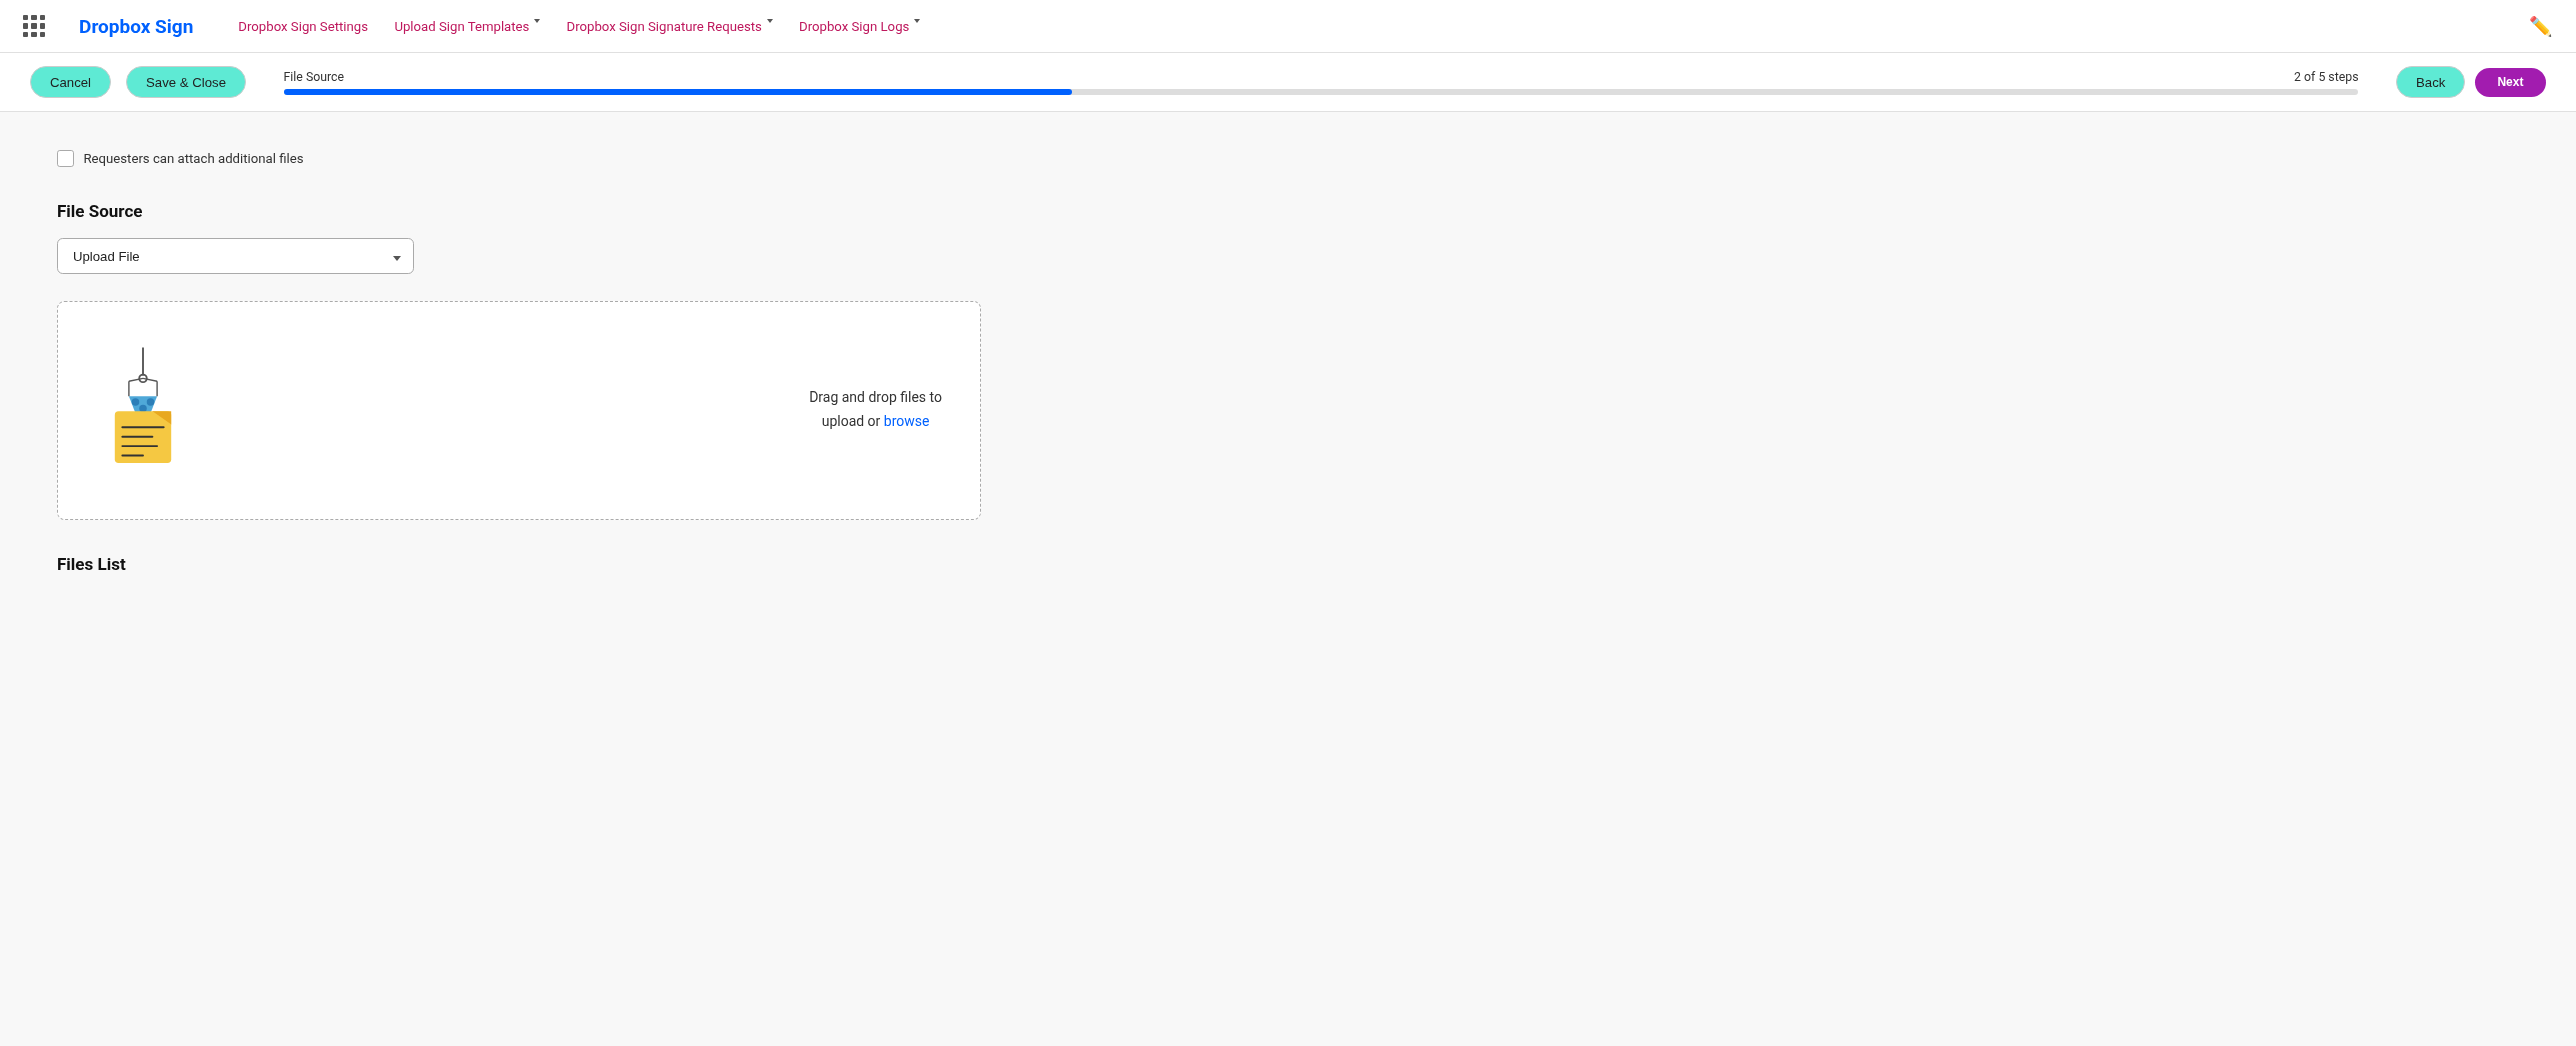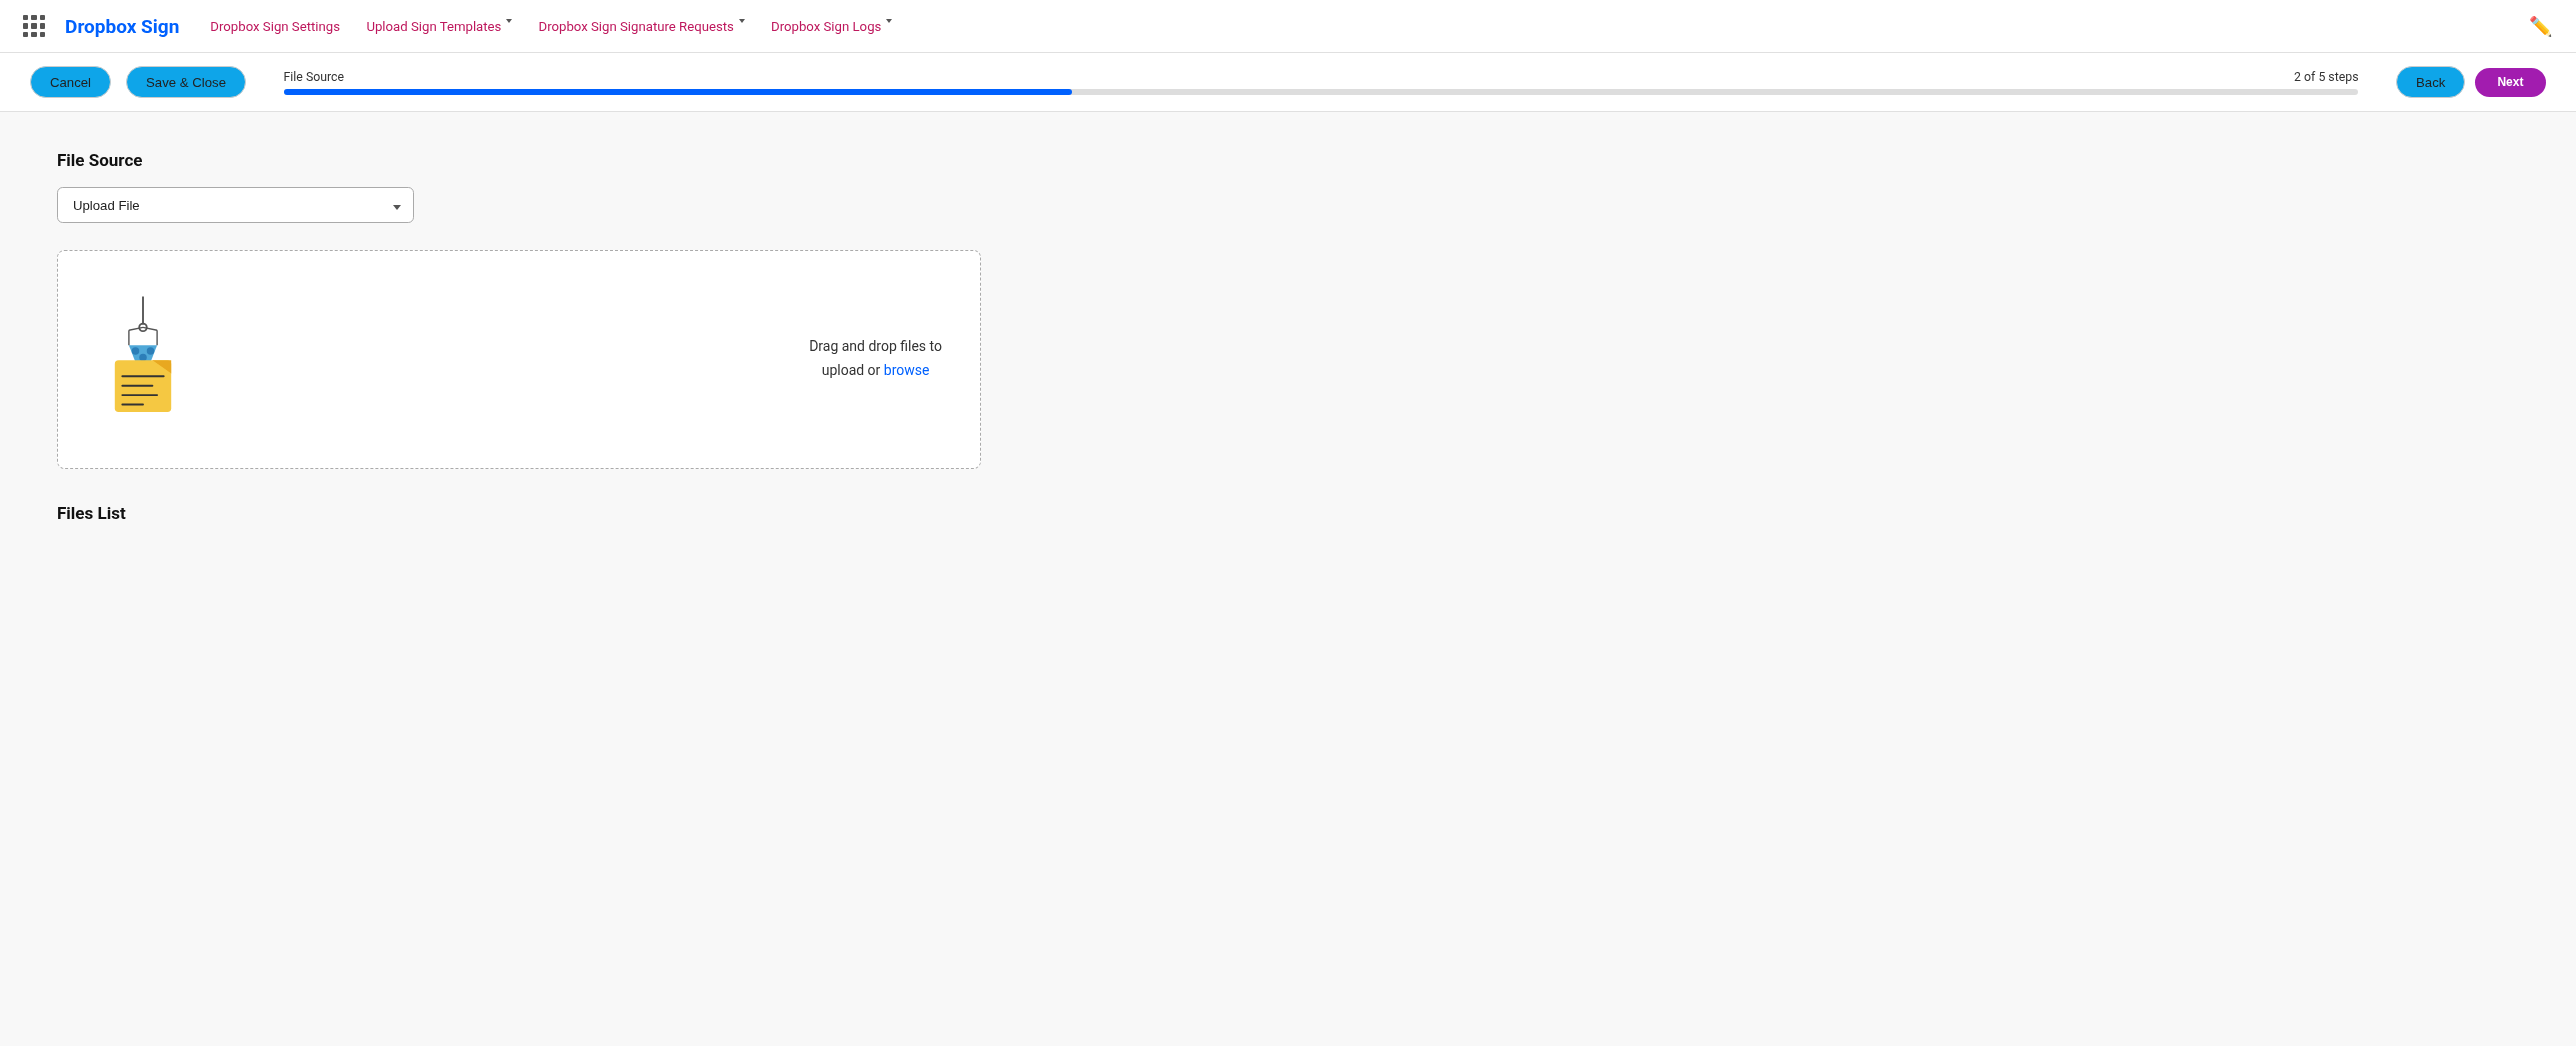--- a/index.html
+++ b/index.html
@@ -1,38 +1,38 @@
 <!DOCTYPE html>
 <html style="font-size:15px"><head>
   <meta charset="utf-8">
   <style>
     * { box-sizing: border-box; margin: 0; padding: 0; }
     body { font-family: -apple-system, BlinkMacSystemFont, 'Segoe UI', Roboto, sans-serif; background: #f8f8f8; color: #222; }
 
     
     .top-nav {
-      display: flex; align-items: center; gap: 16px;
+      display: flex; align-items: center; gap: 30px;
       padding: 0 22.6px; height: 53px;
       background: #fff; border-bottom: 0.9px solid #e0e0e0;
     }
     .nav-grid-icon { display: grid; grid-template-columns: repeat(3,5.7px); grid-template-rows: repeat(3,5.7px); gap: 2.8px; margin-right: 3.8px; }
     .nav-grid-icon span { background: #555; border-radius: 0.9px; width:5.7px; height:5.7px; }
     .nav-logo { font-size: 19px; font-weight: 700; color: #0061fe; white-space: nowrap; }
     .nav-links { display: flex; align-items: center; gap: 26.4px; margin-left: 15px; flex:1; }
     .nav-link { font-size: 13.2px; color: #be185d; text-decoration: none; display:flex; align-items:flex-start; gap:4.7px; white-space:nowrap; cursor:pointer; }
     .chevron-down { display:inline-block; width:0; height:0; border-left:3.8px solid transparent; border-right:3.8px solid transparent; border-top:4.7px solid #555; }
     .nav-edit-icon { margin-left:auto; color:#0061fe; font-size:19px; cursor:pointer; }
 
     
     .toolbar {
       display: flex; align-items: center; gap: 15px;
       padding: 13.2px 30px; background: #fff; border-bottom: 0.9px solid #e0e0e0;
     }
     .btn-outline {
-      border: 1.4px solid #ccc; background: #0ea5e9; color: #222;
+      border: 1.4px solid #ccc; background: #5eead4; color: #222;
       border-radius: 19px; padding: 7.5px 19px; font-size: 13.2px; cursor: pointer;
     }
     .btn-primary {
       background: #a21caf; color: #fff; border: none;
       border-radius: 19px; padding: 7.5px 22.6px; font-size: 12px; cursor: pointer; font-weight: 600;
     }
     .progress-area { flex: 1; margin: 0 22.6px; }
     .progress-label { display:flex; justify-content:space-between; margin-bottom:5.7px; font-size:12.3px; color:#333; }
     .progress-bar-bg { height:5.7px; background:#ddd; border-radius:3.8px; }
     .progress-bar-fill { height:5.7px; background:#0061fe; border-radius:3.8px; width:38%; }
@@ -121,20 +121,24 @@
   </div>
 
   <div class="toolbar-right">
     <button class="btn-outline">Back</button>
     <button class="btn-primary">Next</button>
   </div>
 </div>
 
 <div class="main">
 
+  <div class="checkbox-row">
+    <div class="checkbox-box"></div>
+    <label class="checkbox-label">Requesters can attach additional files</label>
+  </div>
 
   <div class="file-source-section">
     <div class="section-title">File Source</div>
 
     <div class="dropdown-wrap">
       <select class="dropdown-select">
         <option>Upload File</option>
         <option>From URL</option>
         <option>From Template</option>
       </select>

